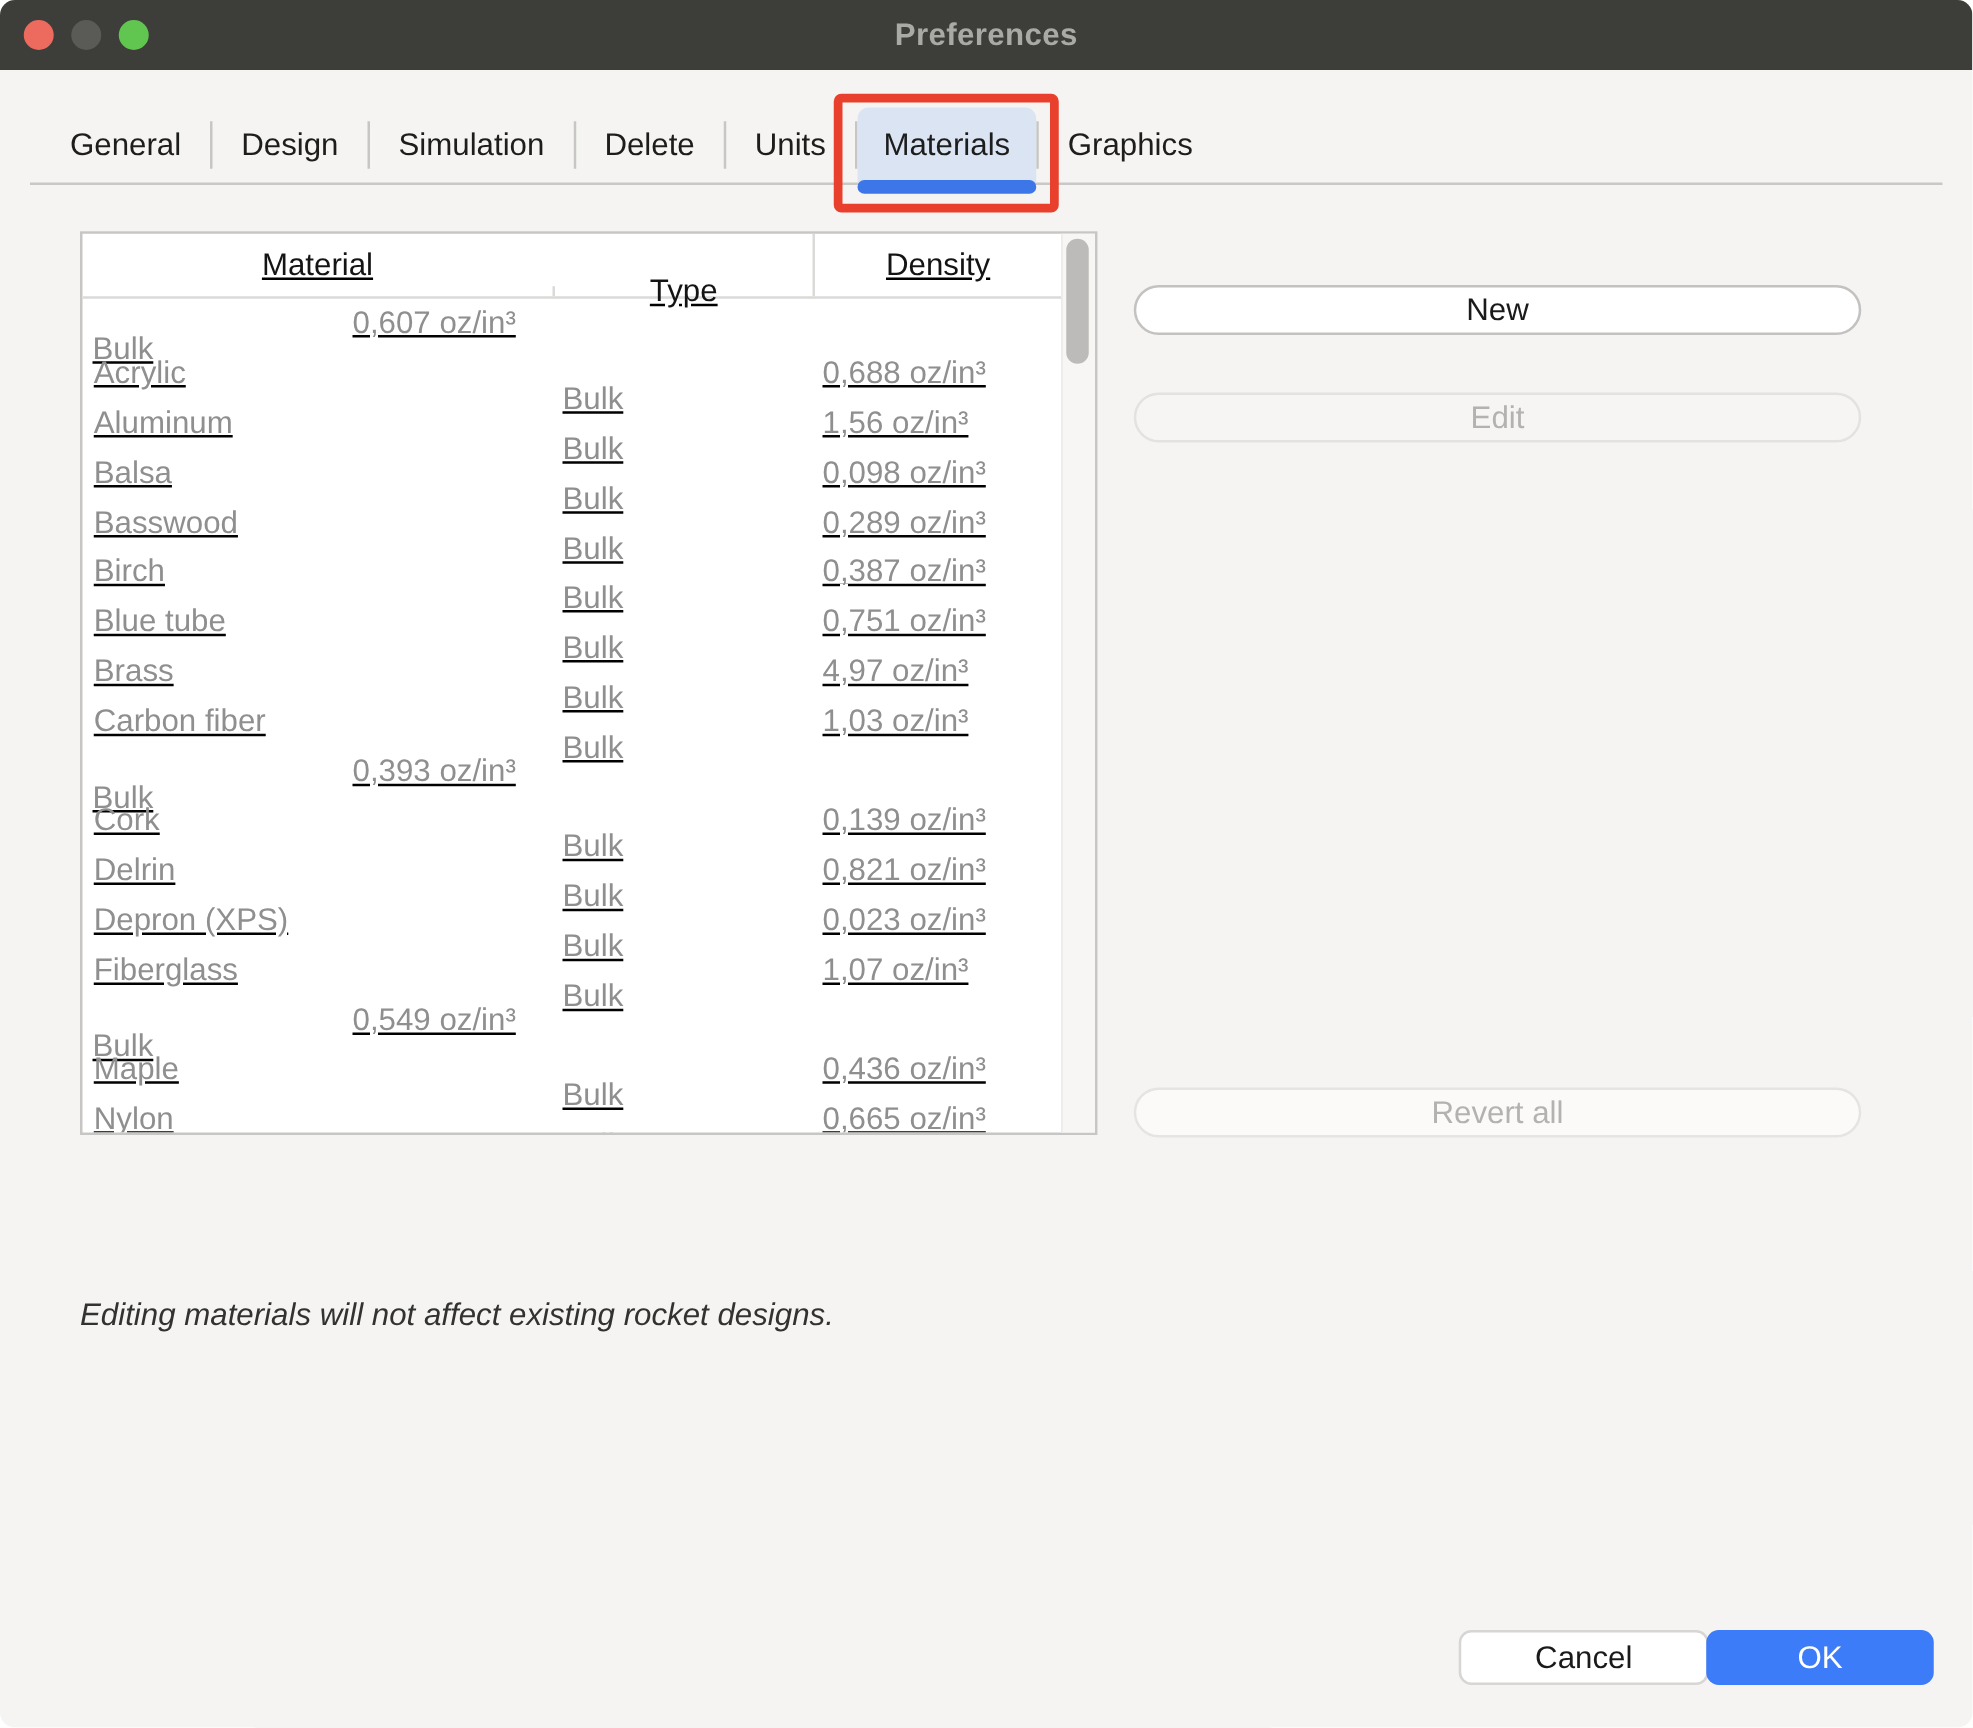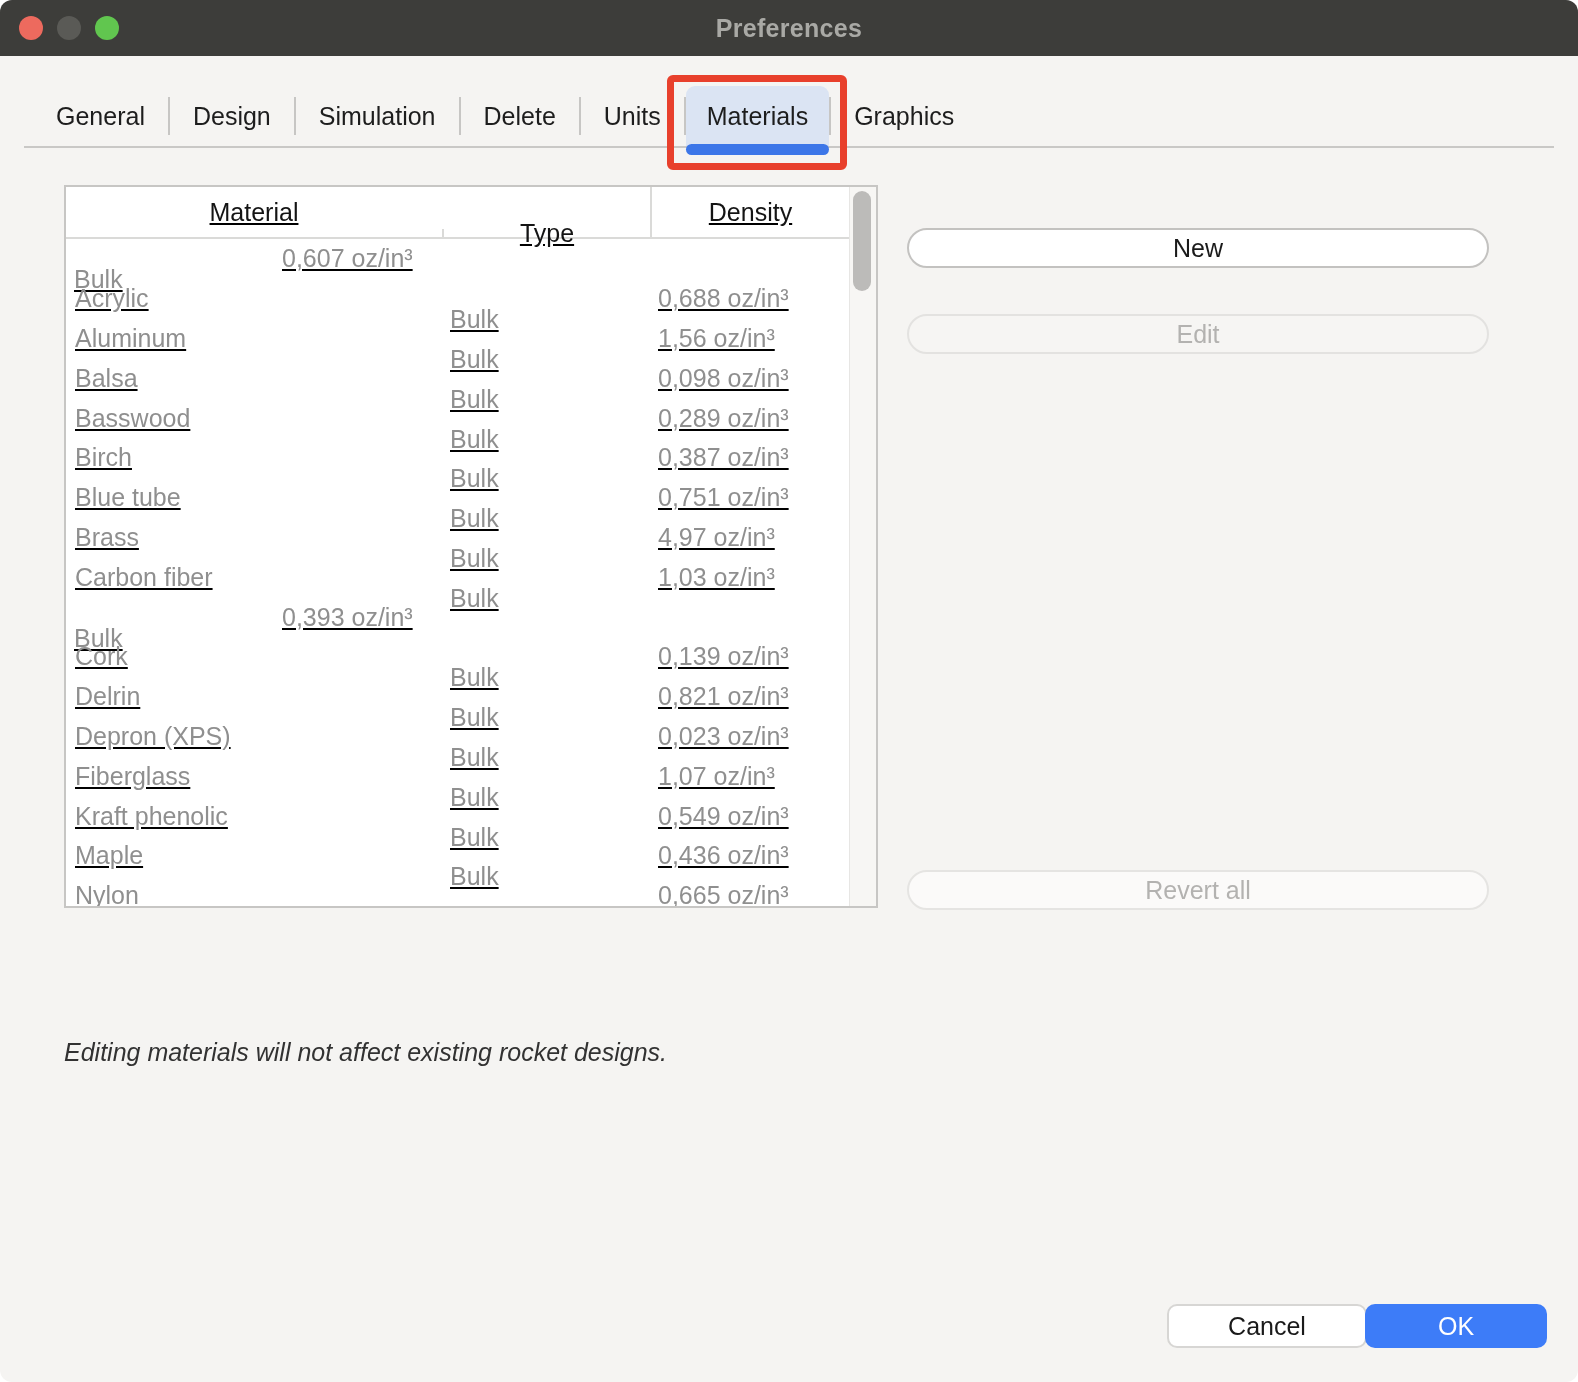--- a/index.html
+++ b/index.html
@@ -207,21 +207,20 @@
           <div class="td c1">Depron (XPS)</div>
           <div class="td c2">Bulk</div>
           <div class="td c3">0,023 oz/in³</div>
         </div>
         <div class="tr">
           <div class="td c1">Fiberglass</div>
           <div class="td c2">Bulk</div>
           <div class="td c3">1,07 oz/in³</div>
         </div>
         <div class="tr">
-          <div class="td c1">Kraft phenolic</div>
           <div class="td c2">Bulk</div>
           <div class="td c3">0,549 oz/in³</div>
         </div>
         <div class="tr">
           <div class="td c1">Maple</div>
           <div class="td c2">Bulk</div>
           <div class="td c3">0,436 oz/in³</div>
         </div>
         <div class="tr">
           <div class="td c1">Nylon</div>

